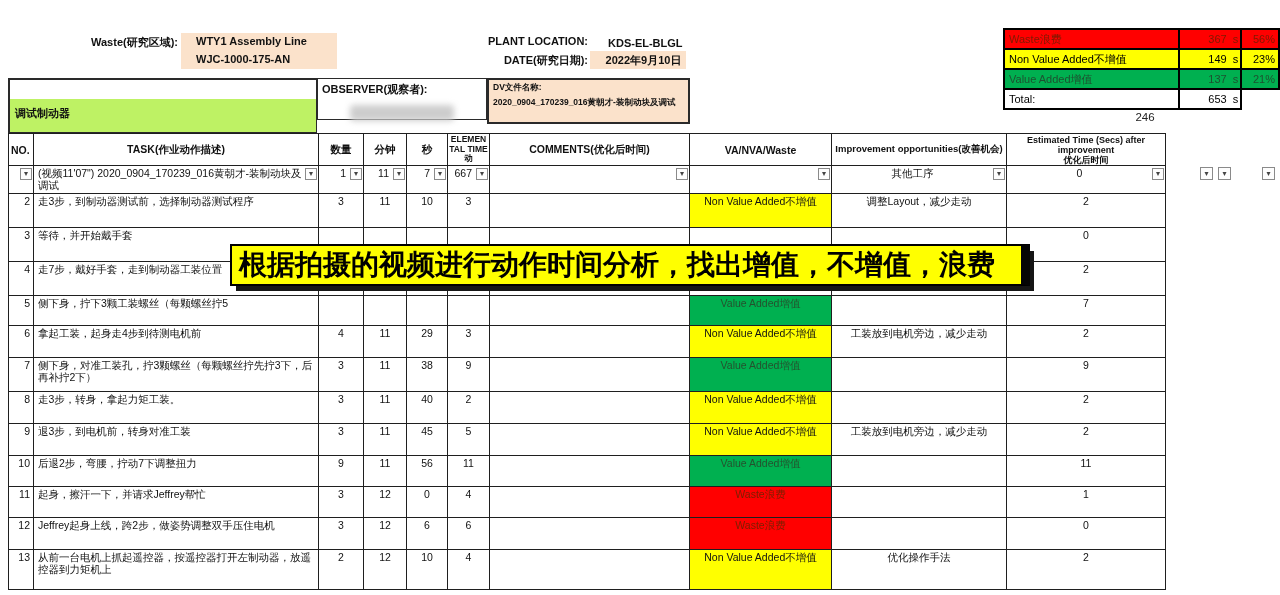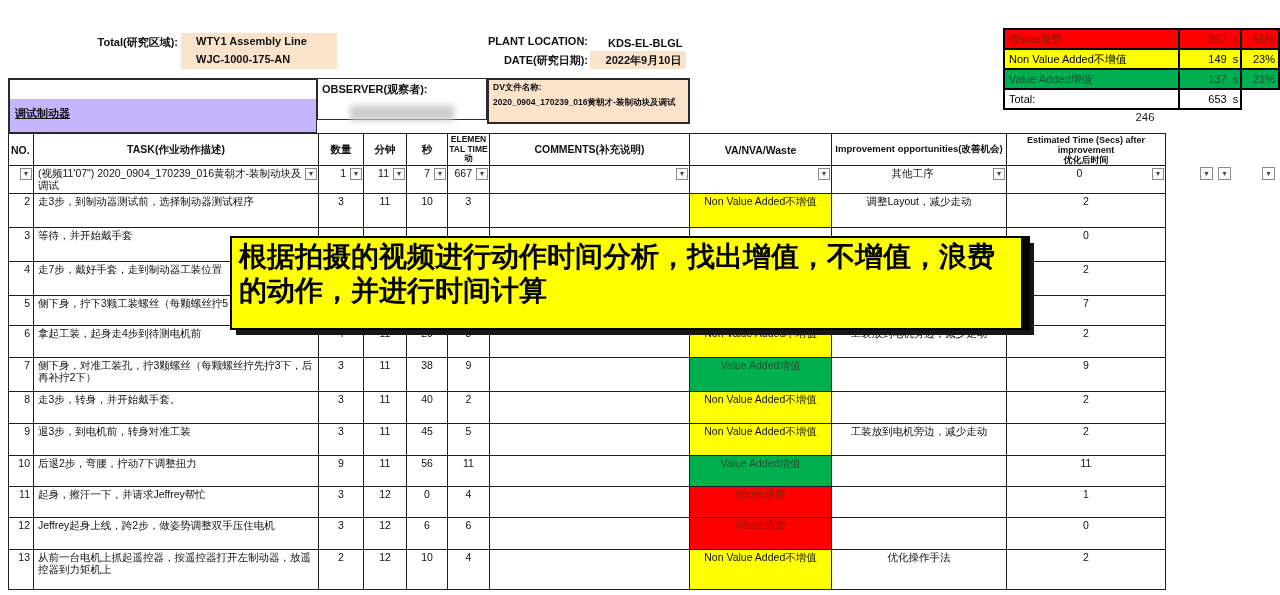--- a/index.html
+++ b/index.html
@@ -67,32 +67,32 @@
   tr.r6{height:32px} tr.r7{height:34px} tr.r8{height:32px} tr.r9{height:32px} tr.r10{height:31px}
   tr.r11{height:31px} tr.r12{height:32px} tr.r13{height:40px}
   tr.r1 td.num { text-align:right; padding-right:17px; }
   td.has-dd { padding-right:16px; }
   .dd { position:absolute; right:1px; top:2px; width:12px; height:12px; border:1px solid #8a8a8a;
         background:#fdfdfd; font-size:8px; line-height:10px; text-align:center; color:#444; }
   .odd { position:absolute; width:13px; height:13px; border:1px solid #8a8a8a; background:#fdfdfd;
          font-size:8px; line-height:11px; text-align:center; color:#444; }
   .odd1 { left:1200px; top:167px; } .odd2 { left:1218px; top:167px; } .odd3 { left:1262px; top:167px; }
   
-  .callout { position:absolute; left:230px; top:236px; width:800px; z-index:6;
-             border:2px solid #000; border-right:9px solid #050505; padding:2px 0 20px 7px;
+  .callout { position:absolute; left:230px; top:244px; width:800px; z-index:6;
+             border:2px solid #000; border-right:9px solid #050505; padding:2px 0 2px 7px;
              box-shadow:5px 6px 0 -1px #161616; }
   .callout .cl { font-size:28px; font-weight:bold; line-height:34px; color:#000; white-space:nowrap; }
 </style>
 </head>
 <body>
 
 <div class="page">
 
 
-  <div class="lbl area-l">Total(研究区域):</div>
+  <div class="lbl area-l">Waste(研究区域):</div>
   <div class="val area-v" style="background: rgb(251, 226, 203);">WTY1 Assembly Line</div>
   <div class="lbl product-l">Product(研究产品):</div>
   <div class="val product-v" style="background: rgb(251, 226, 203);">WJC-1000-175-AN</div>
   <div class="lbl plant-l">PLANT LOCATION:</div>
   <div class="val plant-v">KDS-EL-BLGL</div>
   <div class="lbl date-l">DATE(研究日期):</div>
   <div class="val date-v" style="background: rgb(251, 226, 203);">2022年9月10日</div>
 
   <table class="summary">
     <tbody>
@@ -135,21 +135,21 @@
             </div>
           </td>
       <td class="nob"></td>
     </tr>
   </tbody>
     </table>
   <div class="count-note">246</div>
 
   <div class="process-wrap">
     <div class="pbox process-box">
-      <div class="p-value" style="background: #c4b5fd; text-decoration: underline;">调试制动器</div>
+      <div class="p-value" style="background: #bef264;">调试制动器</div>
     </div>
     <div class="pbox observer-box">
       <div class="p-label">OBSERVER(观察者):</div>
       <div class="blur-blob"></div>
     </div>
     <div class="pbox dv-box" style="background: rgb(251, 226, 203);">
       <div class="dv-label">DV文件名称:</div>
       <div class="dv-value">2020_0904_170239_016黄朝才-装制动块及调试</div>
     </div>
   </div>
@@ -168,21 +168,21 @@
         <col style="width:159px">
     </colgroup>
     <thead>
       <tr>
         <th class="noh">NO.</th>
         <th>TASK(作业动作描述)</th>
         <th>数量</th>
         <th>分钟</th>
         <th>秒</th>
         <th class="elemh">ELEMENTAL TIME 动</th>
-        <th>COMMENTS(补充说明)</th>
+        <th>COMMENTS(优化后时间)</th>
         <th>VA/NVA/Waste</th>
         <th class="imph">Improvement opportunities(改善机会)</th>
         <th class="esth">
           <div>Estimated Time (Secs) after improvement</div>
           <div>优化后时间</div>
         </th>
       </tr>
     </thead>
     <tbody>
         <tr class="r1">
@@ -264,21 +264,21 @@
           <td class="num"><span>11</span></td>
           <td class="num"><span>38</span></td>
           <td class="num"><span>9</span></td>
           <td class="comments"><span></span></td>
           <td class="va vt-va" style="background: rgb(0, 176, 80);"><span>Value Added增值</span></td>
           <td class="improve"><span></span></td>
           <td class="est"><span>9</span></td>
         </tr>
         <tr class="r8">
           <td class="no"><span>8</span></td>
-          <td class="task"><span>走3步，转身，并开始戴手套。</span></td>
+          <td class="task"><span>走3步，转身，拿起力矩工装。</span></td>
           <td class="num"><span>3</span></td>
           <td class="num"><span>11</span></td>
           <td class="num"><span>40</span></td>
           <td class="num"><span>2</span></td>
           <td class="comments"><span></span></td>
           <td class="va vt-nva" style="background: rgb(255, 255, 0);"><span>Non Value Added不增值</span></td>
           <td class="improve"><span></span></td>
           <td class="est"><span>2</span></td>
         </tr>
         <tr class="r9">
@@ -343,16 +343,15 @@
         </tr>
       </tbody>
   </table>
 
   <span class="odd odd1">▾</span>
   <span class="odd odd2">▾</span>
   <span class="odd odd3">▾</span>
 
   <div class="callout" style="background: rgb(255, 255, 0);">
     <div class="cl">根据拍摄的视频进行动作时间分析，找出增值，不增值，浪费</div>
-    <div class="cl">的动作，并进行时间计算</div>
   </div>
 
 </div>
 
 </body></html>

